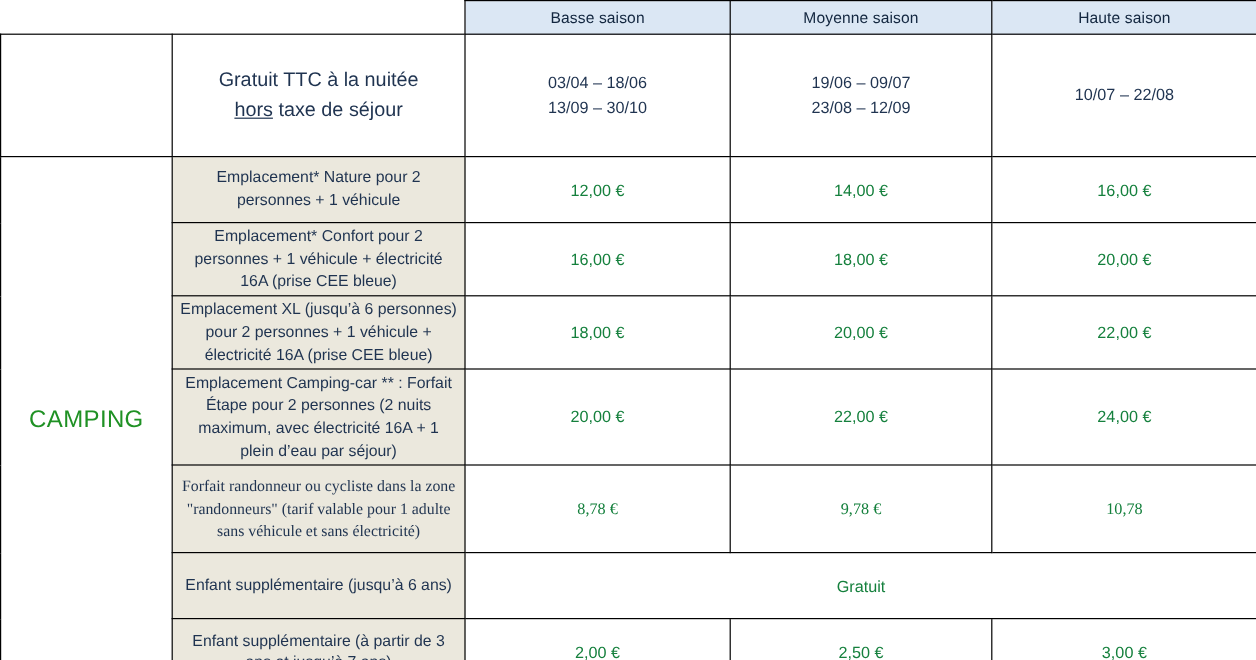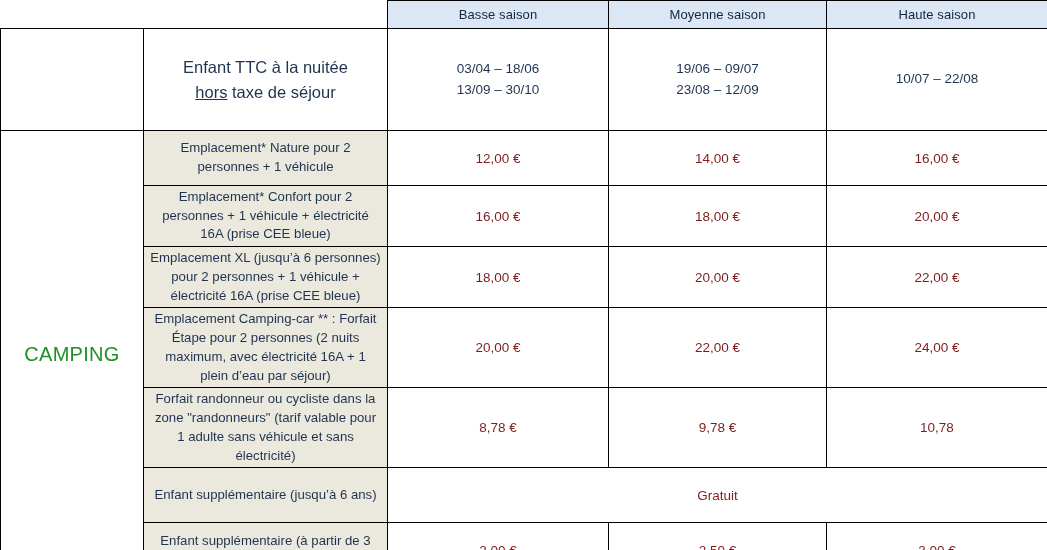--- a/index.html
+++ b/index.html
@@ -96,34 +96,34 @@
     color: #1f3350;
     padding: 6px 8px;
     margin-top: 37px;
   }
 
   
   .price {
     background: #ffffff;
     font-size: 13.5px;
     font-weight: bold;
-    color: #7f1d1d;
+    color: #15803d;
   }
   .price.free {
     font-weight: normal;
   }
 
   
   tr.r-head    { height: 23px; }
   tr.r-title   { height: 102px; }
   tr.r-1       { height: 55px; }
   tr.r-2       { height: 55px; }
   tr.r-3       { height: 55px; }
   tr.r-4       { height: 73px; }
-  tr.r-5       { height: 73px; }
+  tr.r-5       { height: 73px; font-family: Liberation Serif, serif; }
   tr.r-6       { height: 55px; }
   tr.r-7       { height: 55px; }
 </style>
 </head>
 <body>
 
 <div id="sheet">
   <table class="pricing">
     <colgroup>
       <col class="c-cat">
@@ -138,21 +138,21 @@
         <td class="hdr-void"></td>
         <td class="hdr-void"></td>
         <td class="season-head">Basse saison</td>
         <td class="season-head">Moyenne saison</td>
         <td class="season-head">Haute saison</td>
       </tr>
 
       <tr class="r-title">
         <td class="title-void"></td>
         <td class="tariff-title">
-          <span>Enfant TTC à la nuitée</span><br>
+          <span>Gratuit TTC à la nuitée</span><br>
           <span class="u">hors</span><span> taxe de séjour</span>
         </td>
         <td class="dates">
           <span class="dline">03/04 – 18/06</span>
           <span class="dline">13/09 – 30/10</span>
         </td>
         <td class="dates">
           <span class="dline">19/06 – 09/07</span>
           <span class="dline">23/08 – 12/09</span>
         </td>

